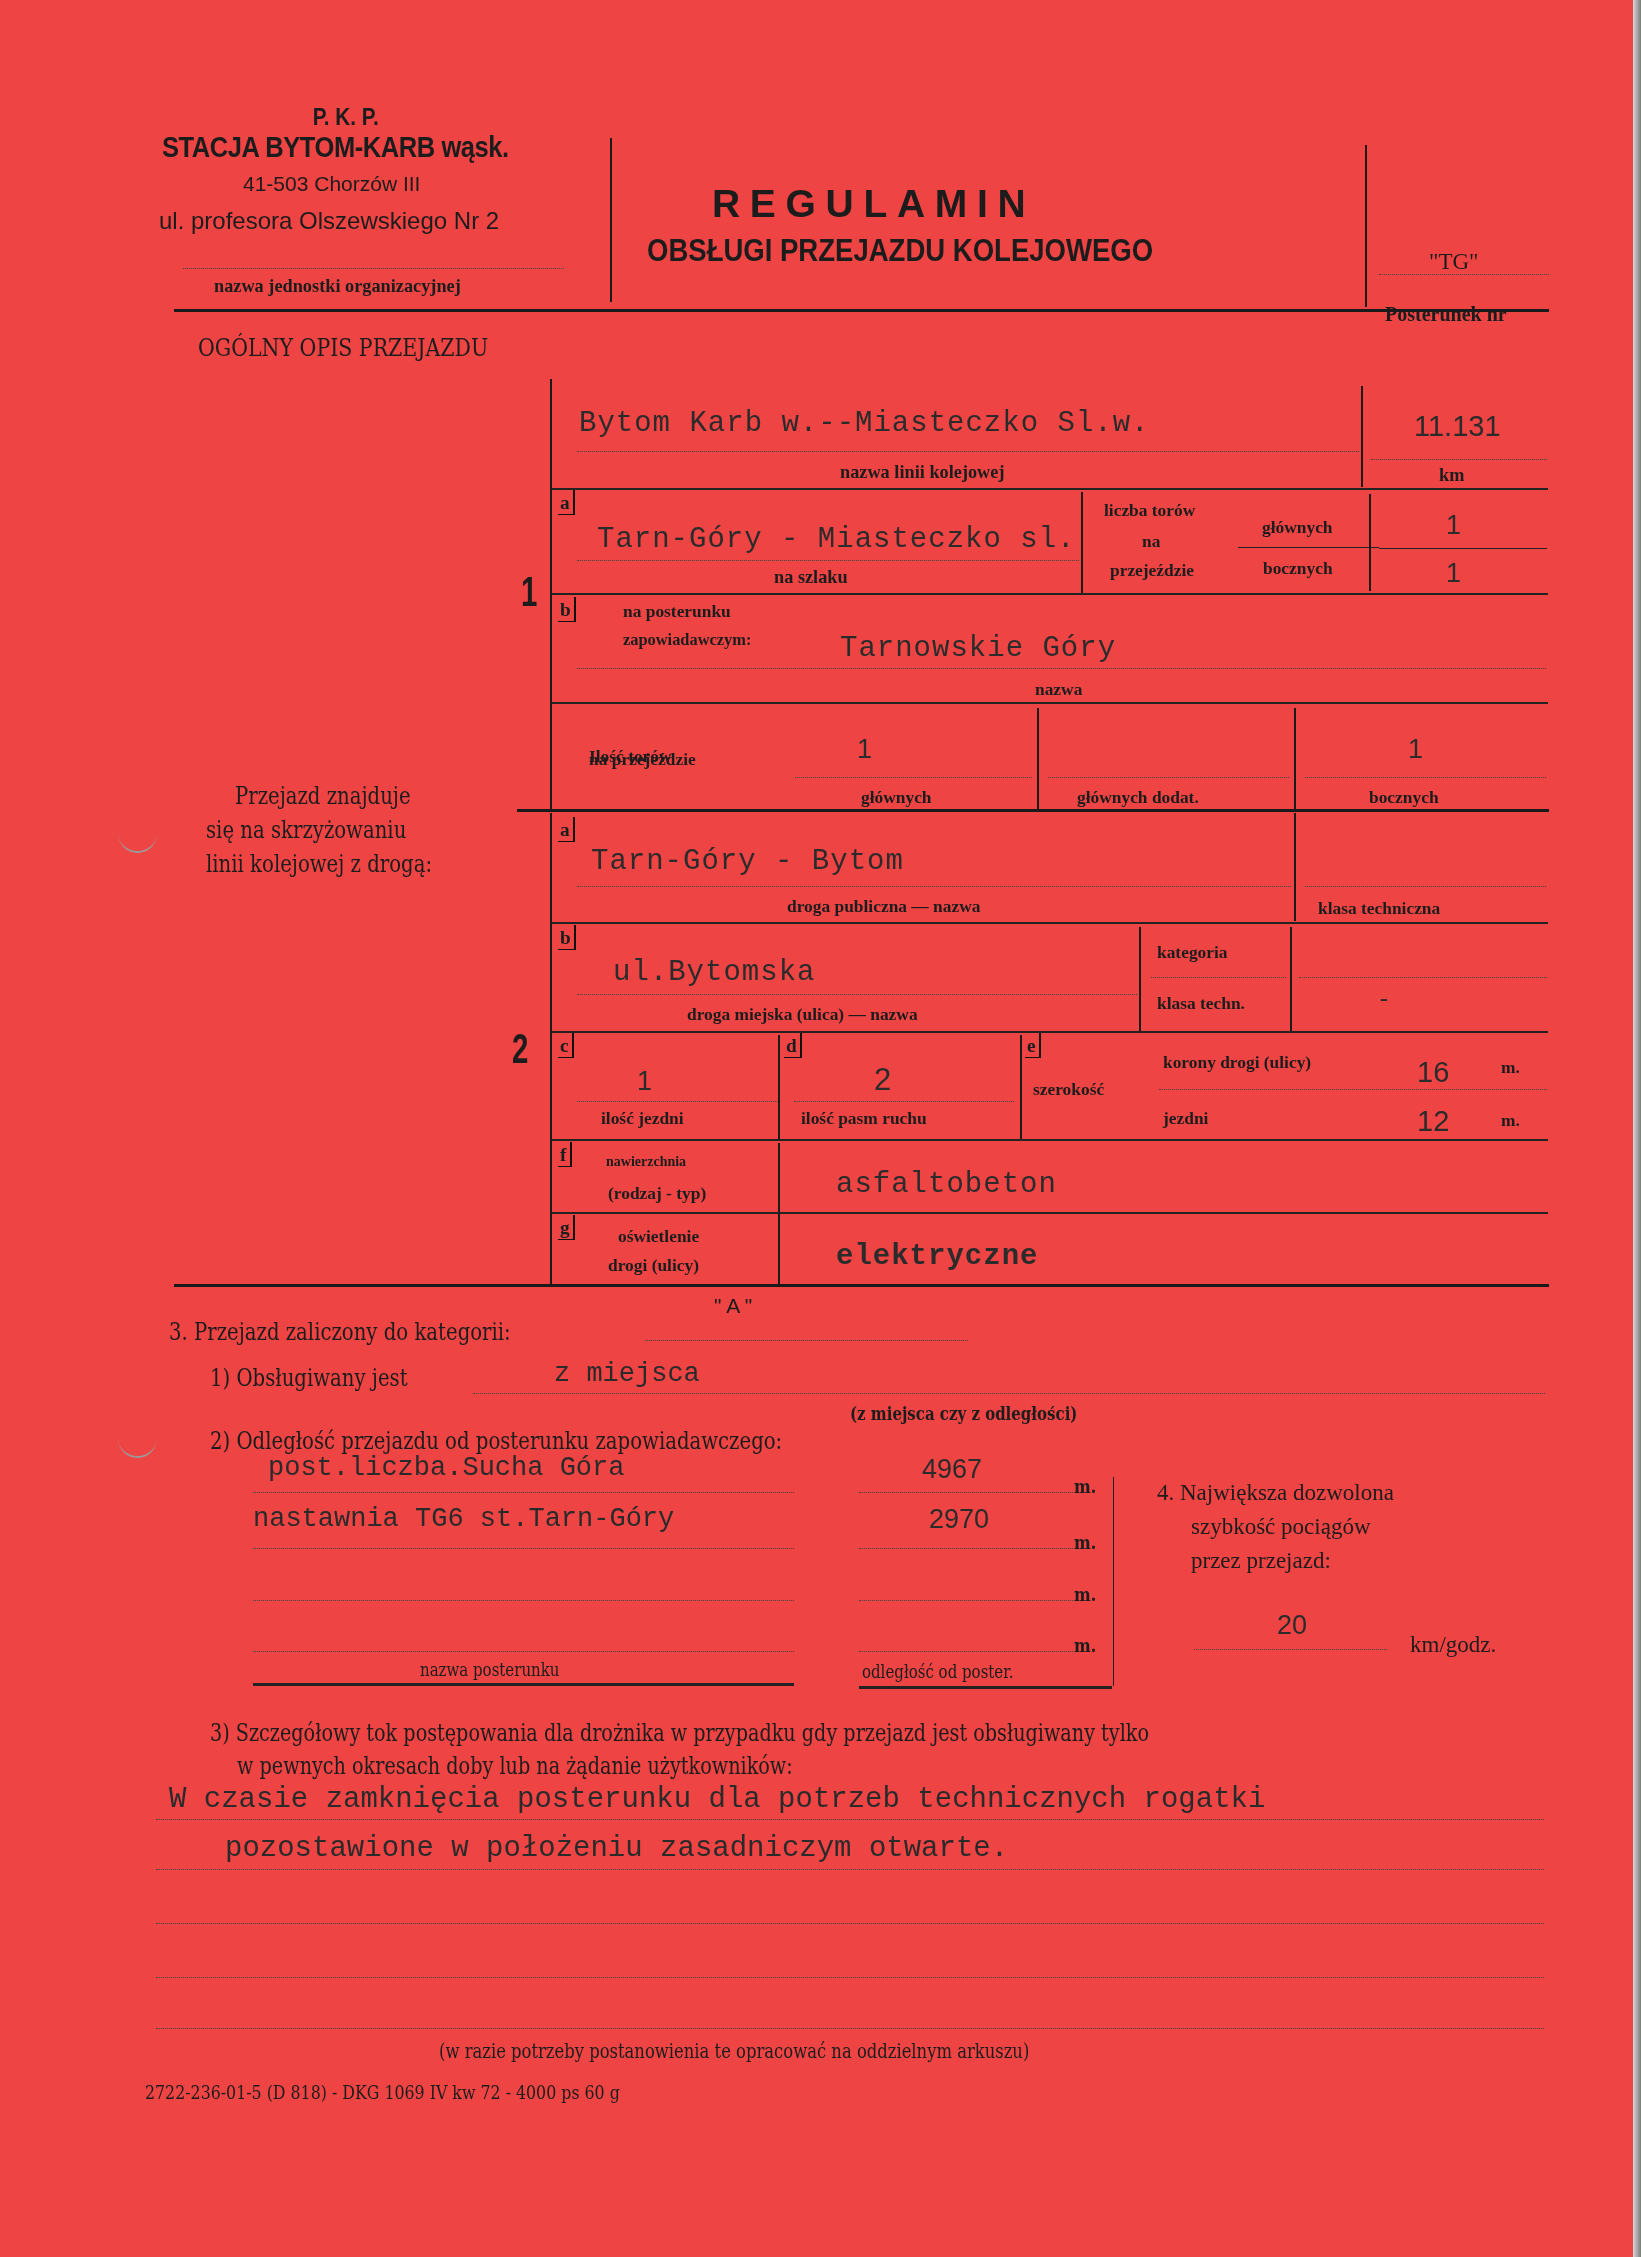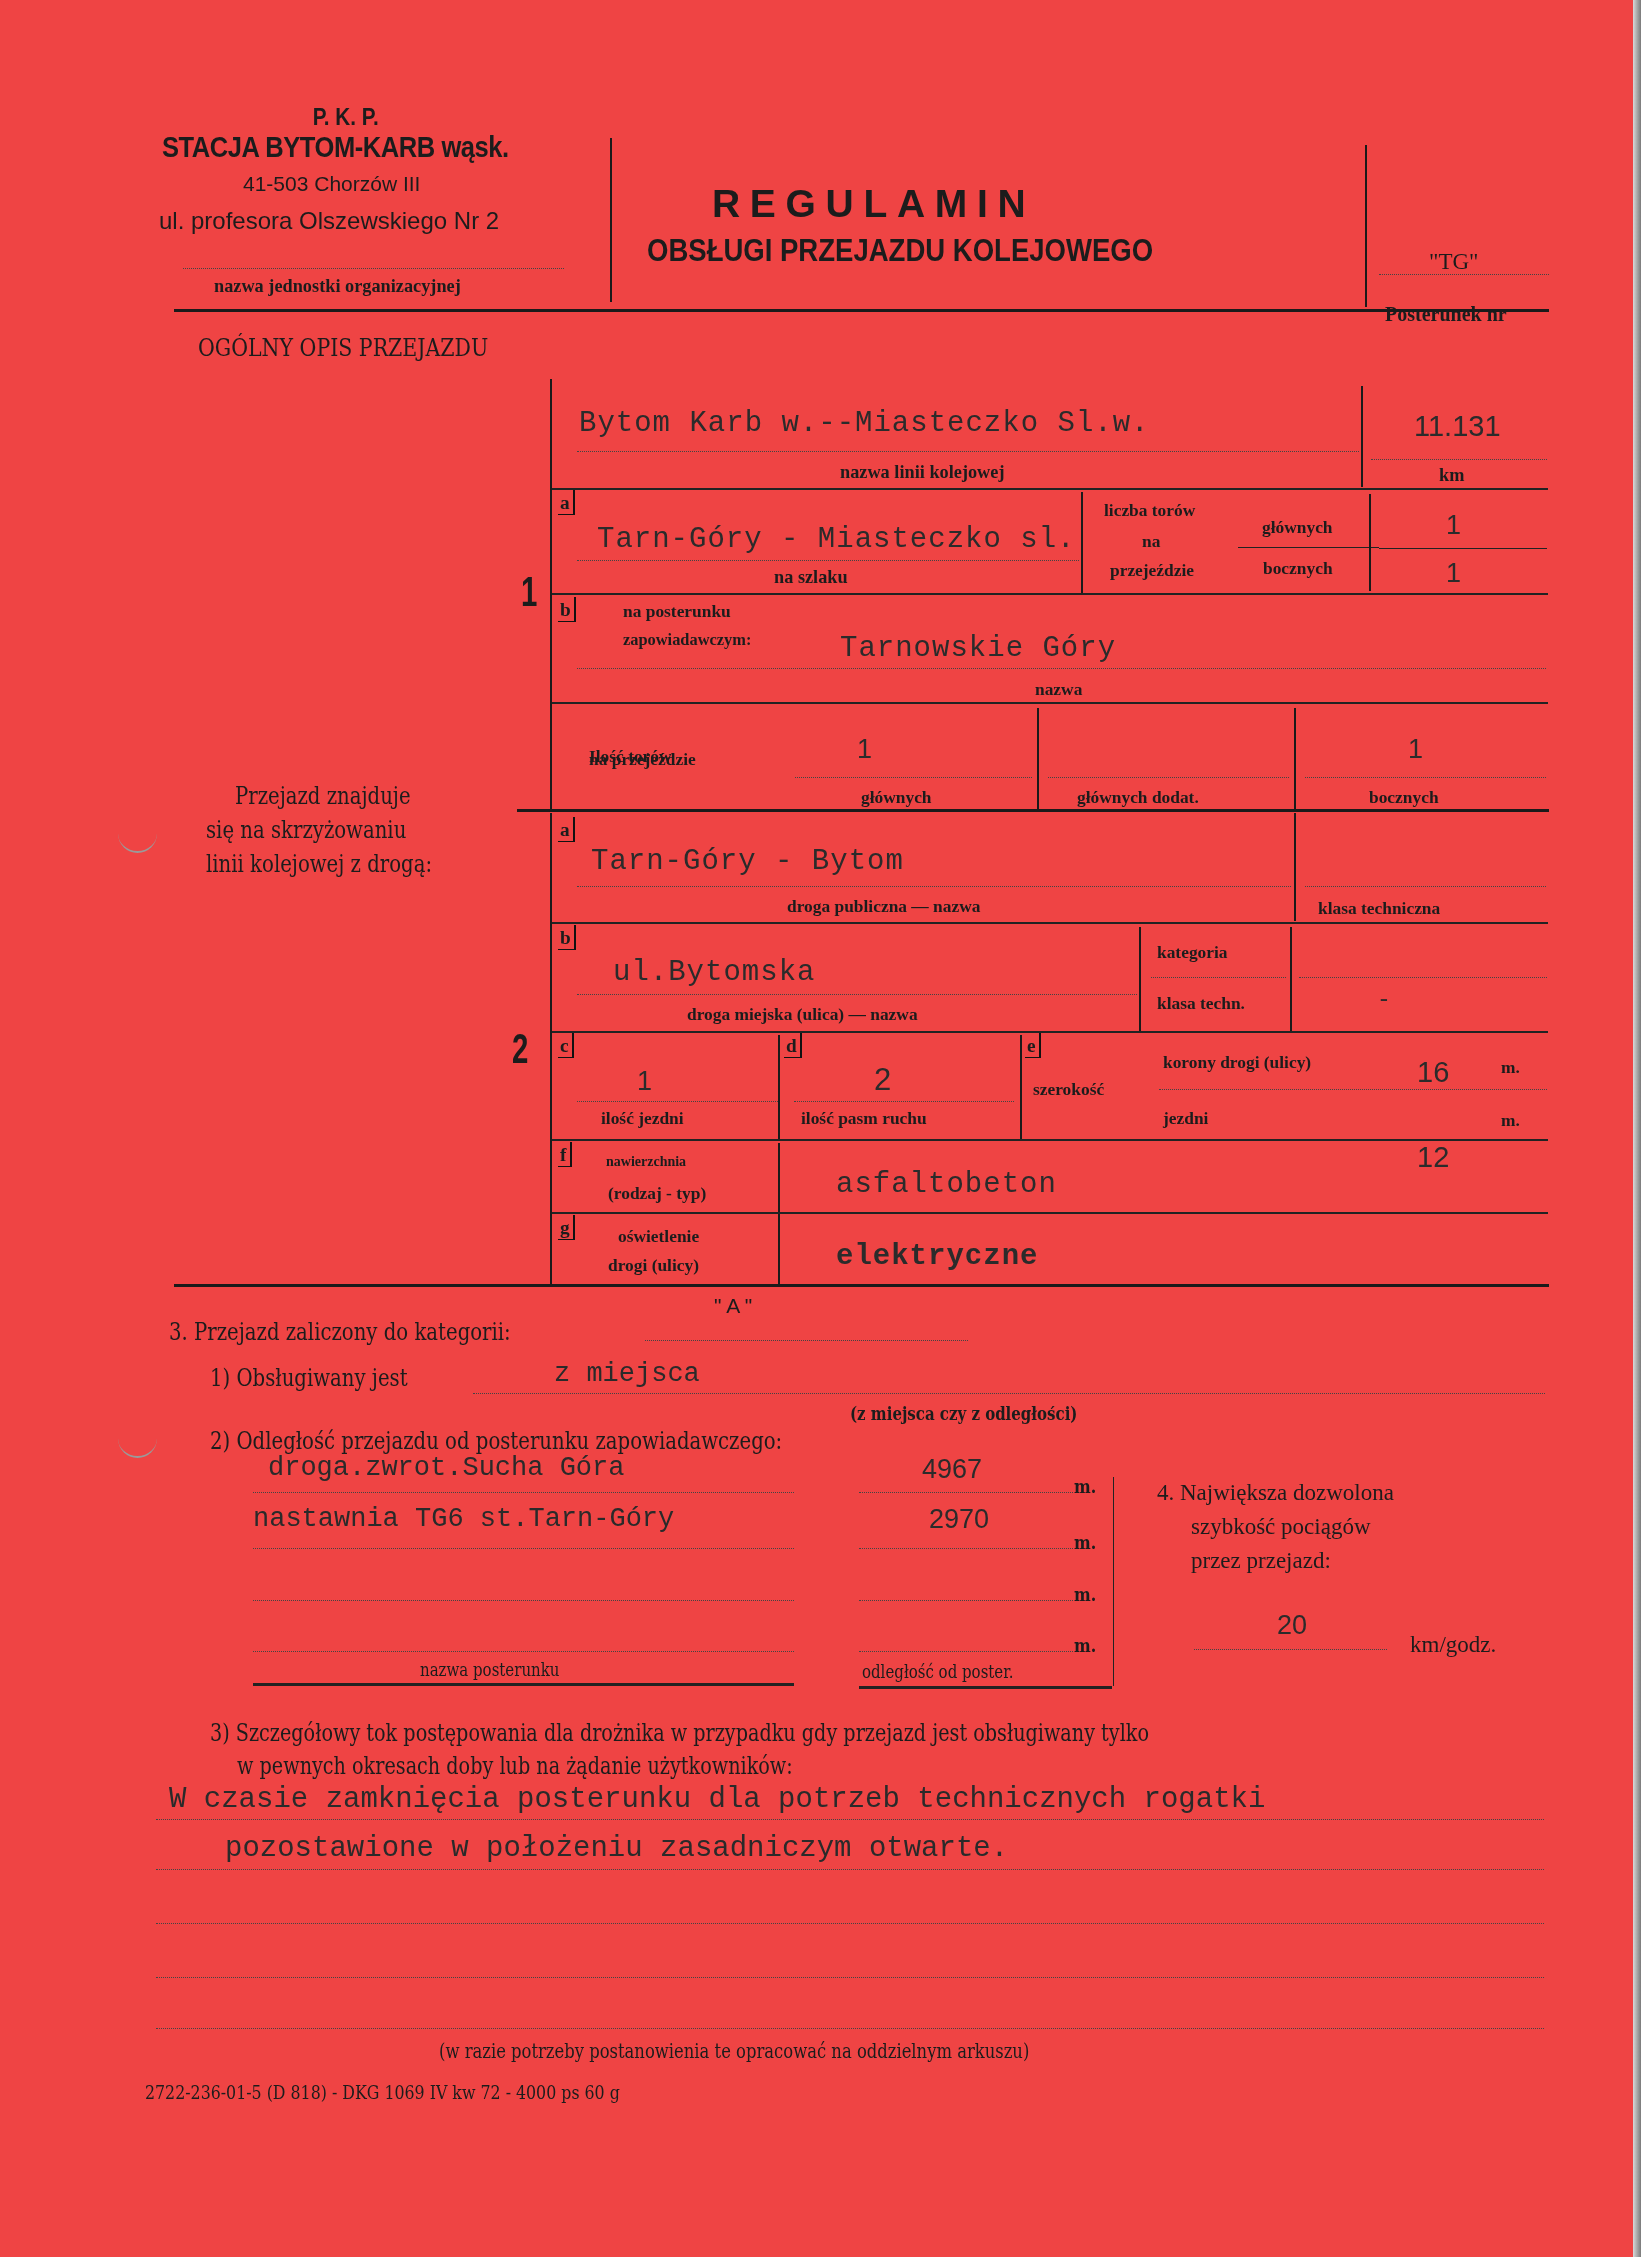--- a/index.html
+++ b/index.html
@@ -143,21 +143,21 @@
   <div class="dotline" style="left:794px;top:1101px;width:220px;"></div>
   <div class="abs serif b" style="left:801px;top:1108px;font-size:17.4px;">ilość pasm ruchu</div>
   <div class="vline" style="left:1020px;top:1035px;height:104px;"></div>
   <div class="lbl-letter" style="left:1025px;top:1035px;">e</div>
   <div class="abs serif b" style="left:1033px;top:1079px;font-size:17.4px;">szerokość</div>
   <div class="abs serif b" style="left:1163px;top:1052px;font-size:17.4px;">korony drogi (ulicy)</div>
   <div class="abs typed-num" style="left:1417px;top:1056px;font-size:29px;">16</div>
   <div class="abs serif b" style="left:1501px;top:1057px;font-size:17.4px;">m.</div>
   <div class="dotline" style="left:1159px;top:1089px;width:388px;"></div>
   <div class="abs serif b" style="left:1163px;top:1108px;font-size:17.4px;">jezdni</div>
-  <div class="abs typed-num" style="left:1417px;top:1105px;font-size:29px;margin-top:36px;">12</div>
+  <div class="abs typed-num" style="left:1417px;top:1105px;font-size:29px;">12</div>
   <div class="abs serif b" style="left:1501px;top:1110px;font-size:17.4px;">m.</div>
   <div class="hline-thin" style="left:552px;top:1139px;width:996px;border-top-width:2.9px;"></div>
 
   <div class="lbl-letter" style="left:558px;top:1144px;">f</div>
   <div class="abs serif b" style="left:606px;top:1154px;font-size:14px;">nawierzchnia</div>
   <div class="abs serif b" style="left:608px;top:1183px;font-size:17.4px;">(rodzaj - typ)</div>
   <div class="vline" style="left:778px;top:1143px;height:143px;"></div>
   <div class="abs typed" style="left:836px;top:1168px;">asfaltobeton</div>
   <div class="hline-thin" style="left:552px;top:1212px;width:996px;border-top-width:2.9px;"></div>
 
@@ -171,21 +171,21 @@
   <div class="abs gothic" style="left:169px;top:1318px;font-size:24px;">3. Przejazd zaliczony do kategorii:</div>
   <div class="dotline" style="left:645px;top:1340px;width:323px;"></div>
 
   <div class="abs gothic" style="left:210px;top:1364px;font-size:24px;">1) Obsługiwany jest</div>
   <div class="abs mono" style="left:554px;top:1359px;font-size:27px;">z miejsca</div>
   <div class="dotline" style="left:473px;top:1393px;width:1072px;"></div>
   <div class="abs gothic b" style="left:850px;top:1403px;font-size:18.3px;">(z miejsca czy z odległości)</div>
 
   <div class="abs gothic" style="left:210px;top:1427px;font-size:24px;">2) Odległość przejazdu od posterunku zapowiadawczego:</div>
 
-  <div class="abs mono" style="left:268px;top:1453px;font-size:27px;">droga.zwrot.Sucha Góra</div>
+  <div class="abs mono" style="left:268px;top:1453px;font-size:27px;">post.liczba.Sucha Góra</div>
   <div class="abs typed-num" style="left:922px;top:1454px;font-size:27px;">4967</div>
   <div class="dotline" style="left:253px;top:1492px;width:541px;"></div>
   <div class="dotline" style="left:859px;top:1492px;width:214px;"></div>
   <div class="abs gothic b" style="left:1074px;top:1475px;font-size:19.3px;">m.</div>
 
   <div class="abs mono" style="left:253px;top:1504px;font-size:27px;">nastawnia TG6 st.Tarn-Góry</div>
   <div class="abs typed-num" style="left:929px;top:1504px;font-size:27px;">2970</div>
   <div class="dotline" style="left:253px;top:1548px;width:541px;"></div>
   <div class="dotline" style="left:859px;top:1548px;width:214px;"></div>
   <div class="abs gothic b" style="left:1074px;top:1531px;font-size:19.3px;">m.</div>

